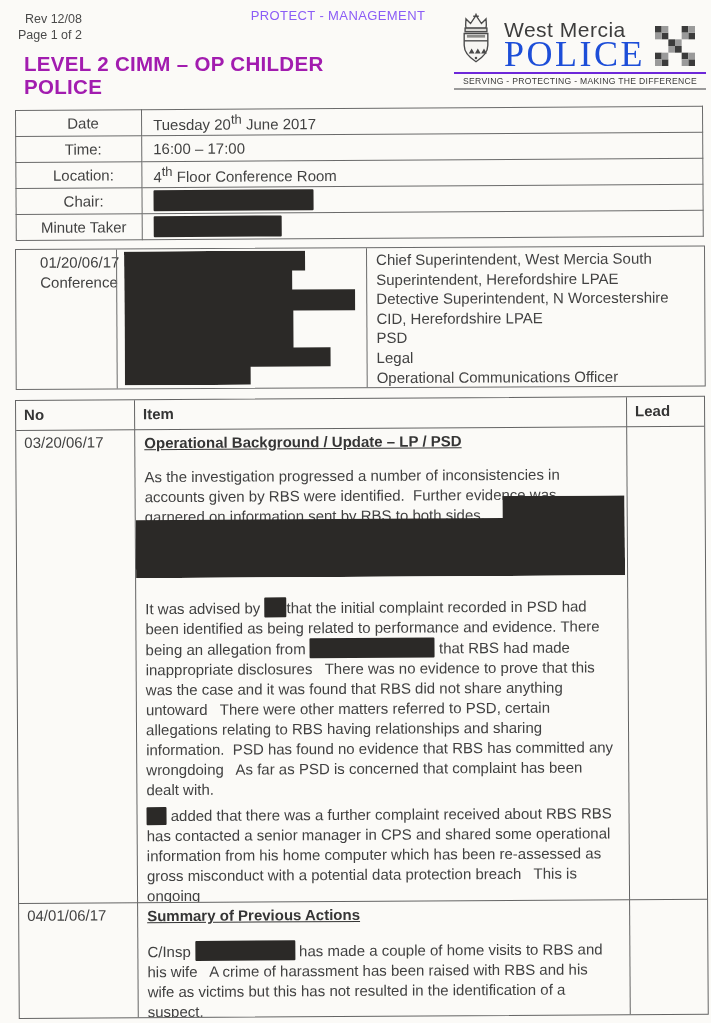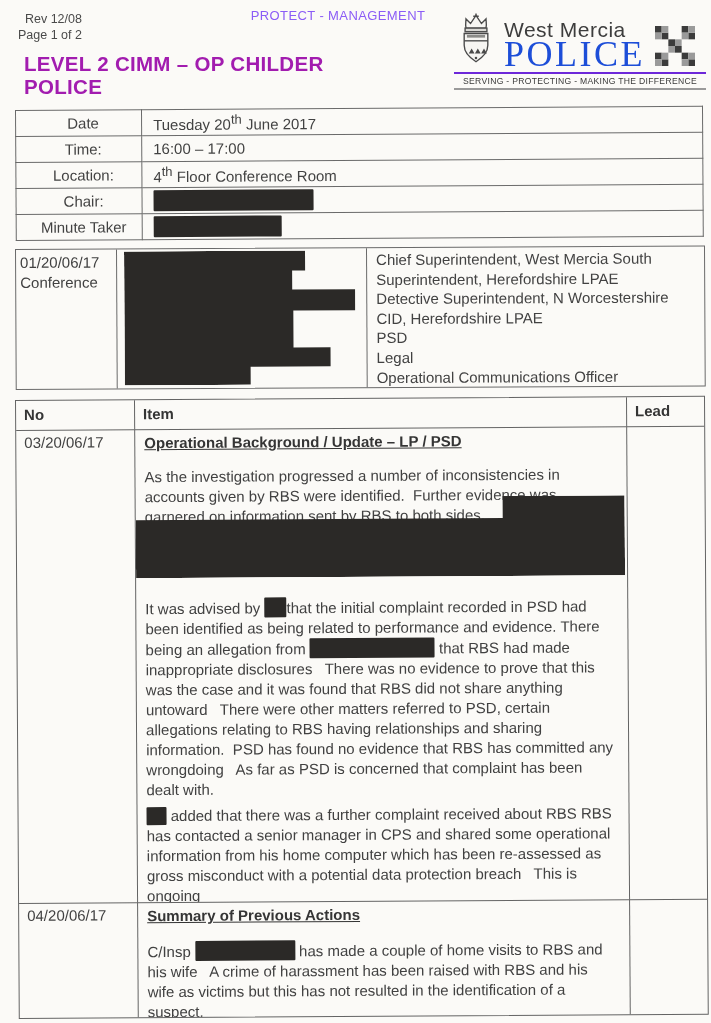--- a/index.html
+++ b/index.html
@@ -29,21 +29,21 @@
   sup{font-size:13px;}
   
   .redact{display:inline-block; background:#2b2927; vertical-align:-4px; border-radius:1px;}
   .redact-shape{display:block; background:#2b2927; margin:-29px 0 0 -9px;}
   .att-redact{position:absolute; left:7px; top:2px; width:234px; height:134px; background:#2b2927;
     clip-path:polygon(0 0,181px 0,181px 20px,168px 20px,168px 39px,231px 39px,231px 60px,169px 60px,169px 97px,206px 97px,206px 116px,126px 116px,126px 134px,0 134px);}
   
   .att{position:absolute; top:249px; left:15px; width:688px; height:139px; display:grid; grid-template-columns:100px 250px 338px; border:1px solid #6a6a6a; transform:rotate(-0.3deg); transform-origin:left top;}
   .att > div{position:relative;}
   .att-c2,.att-c3{border-left:1px solid #6a6a6a;}
-  .att-c1{padding:3px 0 0 4px; line-height:19.5px;}
+  .att-c1{padding:3px 0 0 24px; line-height:19.5px;}
   .att-c3{padding:2px 0 0 9px; line-height:19.6px; color:#424242;}
   
   .mins{position:absolute; top:400px; left:15px; width:688px; display:grid; grid-template-columns:118px 492px 78px; grid-template-rows:29px 473px 115px; border:1px solid #646464; transform:rotate(-0.35deg); transform-origin:left top;}
   .mins > div{overflow:hidden;}
   .c2,.c3{border-left:1px solid #646464;}
   .r1,.r2{border-top:1px solid #646464;}
   .hcell{font-weight:bold; font-size:15px; padding:5px 0 0 8px; color:#353535;}
   .nocell{padding:3px 0 0 8px; font-size:15px; color:#424242;}
   .item-cell{padding:3px 15px 0 9px; line-height:20px; color:#414141;}
   .item-heading{font-weight:bold; text-decoration:underline; margin:0; font-size:15px; color:#353535;}
@@ -166,21 +166,21 @@
 
     <div class="nocell r1">03/20/06/17</div>
     <div class="item-cell c2 r1">
       <div class="item-heading">Operational Background / Update – LP / PSD</div>
       <p class="seg">As the investigation progressed a number of inconsistencies in accounts given by RBS were identified.  Further evidence was garnered on information sent by RBS to both sides.<span class="redact-shape" style="width: 489px; height: 80px; clip-path: polygon(367px 0px, 100% 0px, 100% 100%, 0px 100%, 0px 22px, 367px 22px);"></span></p>
       <p class="seg gap-lg">It was advised by <span class="redact" style="width: 22px; height: 20px;"></span>that the initial complaint recorded in PSD had been identified as being related to performance and evidence. There being an allegation from <span class="redact" style="width: 125px; height: 20px;"></span> that RBS had made inappropriate disclosures   There was no evidence to prove that this was the case and it was found that RBS did not share anything untoward   There were other matters referred to PSD, certain allegations relating to RBS having relationships and sharing information.  PSD has found no evidence that RBS has committed any wrongdoing   As far as PSD is concerned that complaint has been dealt with.</p>
       <p class="seg gap-sm"><span class="redact" style="width: 20px; height: 18px;"></span> added that there was a further complaint received about RBS RBS has contacted a senior manager in CPS and shared some operational information from his home computer which has been re-assessed as gross misconduct with a potential data protection breach   This is ongoing</p>
     </div>
     <div class="c3 r1"></div>
 
-    <div class="nocell r2">04/20/06/17</div>
+    <div class="nocell r2">04/01/06/17</div>
     <div class="item-cell c2 r2">
       <div class="item-heading">Summary of Previous Actions</div>
       <p class="seg">C/Insp <span class="redact" style="width: 100px; height: 20px;"></span> has made a couple of home visits to RBS and his wife   A crime of harassment has been raised with RBS and his wife as victims but this has not resulted in the identification of a suspect.</p>
     </div>
     <div class="c3 r2"></div>
   </div>
 
 </div>
 
 </body></html>

